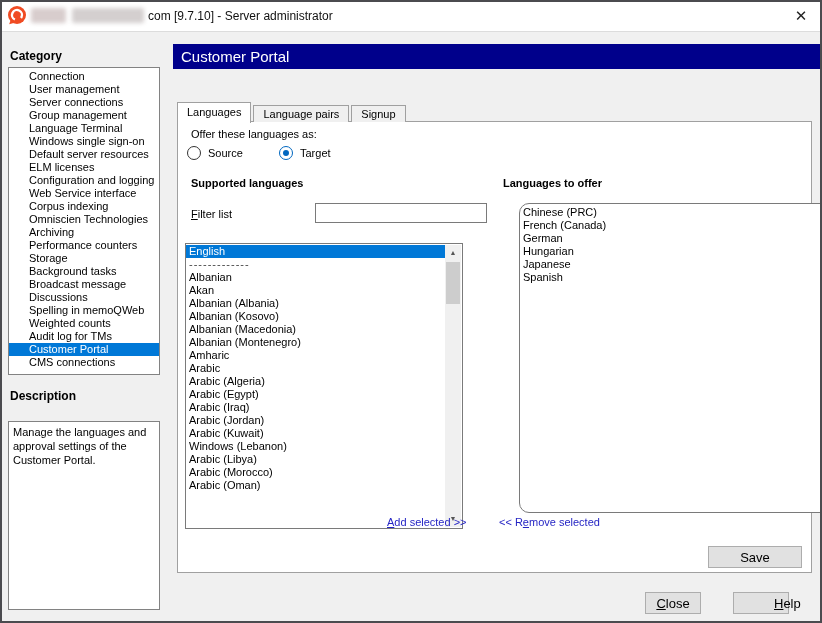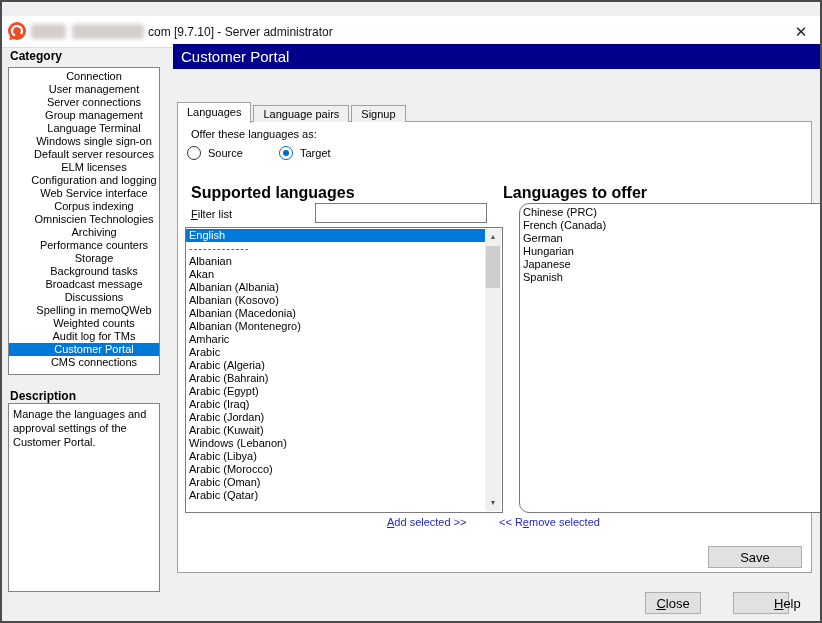--- a/index.html
+++ b/index.html
@@ -3,66 +3,66 @@
 <meta charset="utf-8">
 <style>
   html,body{margin:0;padding:0;background:#888;}
   .win{
     position:relative;width:822px;height:623px;background:#f0f0f0;
     font-family:"Liberation Sans","DejaVu Sans",sans-serif;font-size:11px;color:#000;
     overflow:hidden;
   }
   .win-border{position:absolute;inset:0;border:2px solid #4b4b4f;pointer-events:none;z-index:50;}
   
-  .titlebar{position:absolute;left:0;top:16px;right:0;height:31px;background:#fff;border-bottom:1px solid #dcdcdc;padding-left:48px;}
+  .titlebar{position:absolute;left:0;top:0;right:0;height:31px;background:#fff;border-bottom:1px solid #dcdcdc;padding-left:48px;}
   .logo{position:absolute;left:7px;top:5px;width:20px;height:20px;}
   .title-text{position:absolute;left:148px;top:9px;font-size:12px;color:#111;white-space:nowrap;}
   .redact{position:absolute;top:8px;height:15px;border-radius:2px;filter:blur(2px);}
   .redact.r1{left:31px;width:35px;background:#d8cdcd;}
   .redact.r2{left:72px;width:72px;background:#d4cfcf;}
   .close-x{position:absolute;right:12px;top:7px;width:18px;height:18px;font-size:15px;line-height:18px;
     text-align:center;color:#222;font-weight:300;cursor:pointer;}
   
   .side-h{position:absolute;left:10px;font-weight:bold;font-size:12px;}
   .cat-heading{top:49px;}
   .desc-heading{top:389px;}
   .cat-box{position:absolute;left:8px;top:67px;width:152px;height:308px;background:#fff;border:1px solid #828282;
     padding-top:2px;box-sizing:border-box;overflow:hidden;}
-  .cat-item{height:13px;line-height:13px;padding-left:20px;white-space:nowrap;cursor:default;text-align:center;}
+  .cat-item{height:13px;line-height:13px;padding-left:20px;white-space:nowrap;cursor:default;}
   .cat-item.selected{background:#0078d7;color:#fff;}
-  .desc-box{position:absolute;left:8px;top:403px;width:152px;height:189px;background:#fff;border:1px solid #828282;
+  .desc-box{position:absolute;left:8px;top:421px;width:152px;height:189px;background:#fff;border:1px solid #828282;
     box-sizing:border-box;padding:3px 4px;line-height:14px;}
   
   .main-header{position:absolute;left:173px;top:44px;width:648px;height:25px;background:#00008B;color:#fff;
     font-size:15px;line-height:25px;padding-left:8px;box-sizing:border-box;}
   
   .tabs{position:absolute;left:177px;top:101px;height:21px;display:flex;align-items:flex-end;z-index:3;}
   .tab{height:16px;line-height:16px;padding:0 9px;background:#f0f0f0;border:1px solid #a0a0a0;border-bottom:none;
     margin-right:2px;font-size:11px;cursor:pointer;}
   .tab.active{height:20px;line-height:19px;background:#fff;position:relative;z-index:4;margin-bottom:-1px;}
   .tab-page{position:absolute;left:177px;top:121px;width:635px;height:452px;background:#fff;border:1px solid #a0a0a0;
     box-sizing:border-box;z-index:1;}
   
   .offer-label{position:absolute;left:191px;top:128px;z-index:2;}
   .radio-row{position:absolute;left:187px;top:146px;z-index:2;display:flex;align-items:center;cursor:pointer;}
   .radio-row.target{left:279px;}
   .radio-circle{width:12px;height:12px;border-radius:50%;border:1px solid #333;background:#fff;margin-right:7px;
     display:flex;align-items:center;justify-content:center;}
   .radio-circle.checked{border:1px solid #0067c0;}
   .radio-dot{width:6px;height:6px;border-radius:50%;background:#0067c0;}
   
-  .list-heading{position:absolute;top:177px;font-weight:bold;font-size:16px;z-index:2;margin-top:7px;}
+  .list-heading{position:absolute;top:177px;font-weight:bold;font-size:11px;z-index:2;}
   .supported-heading{left:191px;}
   .offered-heading{left:503px;}
   .filter-label{position:absolute;left:191px;top:208px;z-index:2;}
   .filter-input{position:absolute;left:315px;top:203px;width:172px;height:20px;border:1px solid #7a7a7a;
     box-sizing:border-box;background:#fff;z-index:2;font-family:inherit;font-size:11px;padding:0 3px;outline:none;}
   
   .listbox{position:absolute;background:#fff;border:1px solid #7a7a7a;box-sizing:border-box;overflow:hidden;z-index:2;}
-  .supported-list{left:185px;top:227px;width:318px;height:286px;padding:1px 17px 0 0;}
+  .supported-list{left:185px;top:243px;width:278px;height:286px;padding:1px 17px 0 0;}
   .offered-list{left:519px;top:203px;width:349px;height:310px;padding-top:2px;border-radius:10px;}
   .lang-item{height:13px;line-height:13px;padding-left:3px;white-space:nowrap;cursor:default;}
   .lang-item.selected{background:#0078d7;color:#fff;}
   .lang-item.separator{color:#444;letter-spacing:1px;}
   
   .sbar{position:absolute;top:1px;right:1px;bottom:1px;width:16px;background:#f0f0f0;z-index:3;}
   .sb-btn{position:absolute;left:0;width:16px;height:16px;text-align:center;color:#555;font-size:7px;line-height:16px;cursor:pointer;}
   .sb-up{top:0;}
   .sb-down{bottom:0;}
   .sb-thumb{position:absolute;left:1px;top:17px;width:14px;height:42px;background:#cdcdcd;cursor:pointer;}
@@ -159,30 +159,28 @@
         <div class="lang-item separator">-------------</div>
         <div class="lang-item">Albanian</div>
         <div class="lang-item">Akan</div>
         <div class="lang-item">Albanian (Albania)</div>
         <div class="lang-item">Albanian (Kosovo)</div>
         <div class="lang-item">Albanian (Macedonia)</div>
         <div class="lang-item">Albanian (Montenegro)</div>
         <div class="lang-item">Amharic</div>
         <div class="lang-item">Arabic</div>
         <div class="lang-item">Arabic (Algeria)</div>
-        <div class="lang-item">Arabic (Bahrain)</div>
         <div class="lang-item">Arabic (Egypt)</div>
         <div class="lang-item">Arabic (Iraq)</div>
         <div class="lang-item">Arabic (Jordan)</div>
         <div class="lang-item">Arabic (Kuwait)</div>
         <div class="lang-item">Windows (Lebanon)</div>
         <div class="lang-item">Arabic (Libya)</div>
         <div class="lang-item">Arabic (Morocco)</div>
         <div class="lang-item">Arabic (Oman)</div>
-        <div class="lang-item">Arabic (Qatar)</div>
       </div>
     <div class="sbar">
       <div class="sb-btn sb-up">▲</div>
       <div class="sb-thumb"></div>
       <div class="sb-btn sb-down">▼</div>
     </div>
   </div>
 
   <div class="listbox offered-list">
       <div class="lang-item">Chinese (PRC)</div>

